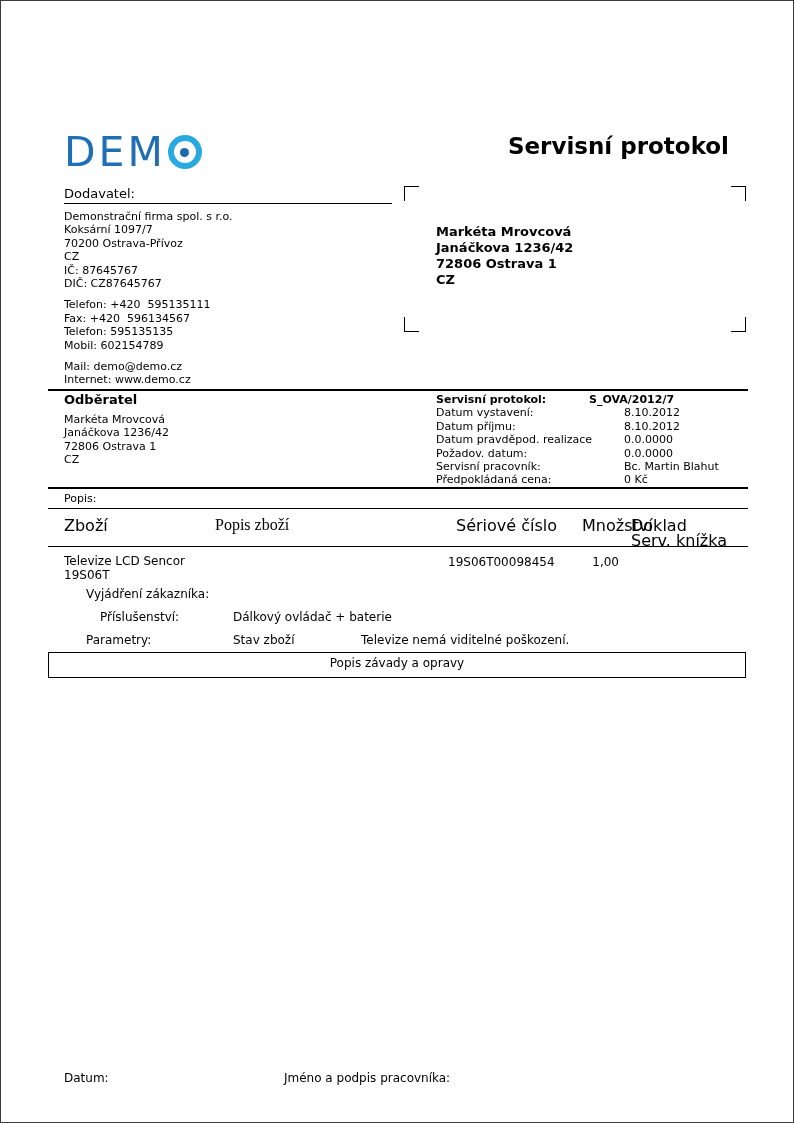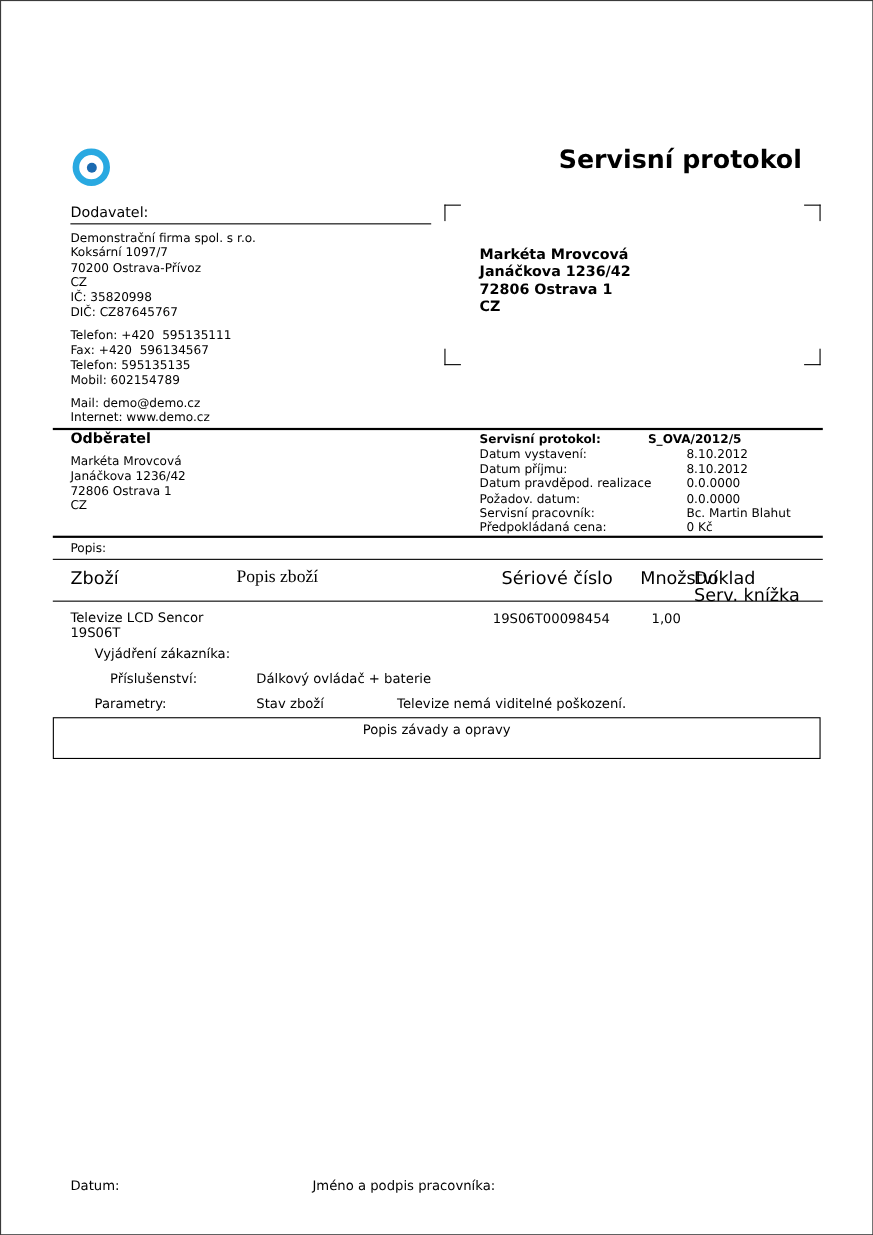--- a/index.html
+++ b/index.html
@@ -69,49 +69,50 @@
   .item-serial { position: absolute; left: 447px; top: 554px; font-size: 12px; }
   .item-qty { position: absolute; left: 563px; top: 554px; width: 55px; text-align: right; font-size: 12px; }
 
   .det1-label { position: absolute; left: 85px; top: 586px; font-size: 12px; }
   .det2-label { position: absolute; left: 85px; top: 609px; font-size: 12px; margin-left: 14px; }
   .det2-value { position: absolute; left: 232px; top: 609px; font-size: 12px; }
   .det3-label { position: absolute; left: 85px; top: 632px; font-size: 12px; }
   .det3-name { position: absolute; left: 232px; top: 632px; font-size: 12px; }
   .det3-value { position: absolute; left: 360px; top: 632px; font-size: 12px; }
 
-  .repair-box { position: absolute; left: 47px; top: 651px; width: 698px; height: 38px;
+  .repair-box { position: absolute; left: 47px; top: 651px; width: 698px; height: 26px;
                 border: 1px solid #000; box-sizing: border-box;
                 text-align: center; font-size: 12px; line-height: 20px; }
 
   .f-date { position: absolute; left: 63px; top: 1070px; font-size: 12px; }
   .f-sign { position: absolute; left: 283px; top: 1070px; font-size: 12px; }
 </style>
 </head>
 <body>
 
 <div class="page">
 
   <div class="logo">
+    <span class="logo-text">DEM</span>
     <span class="logo-o">
         <span class="logo-dot"></span>
       </span>
   </div>
 
   <h1 class="doc-title">Servisní protokol</h1>
 
   <div class="supplier-heading">Dodavatel:</div>
   <div class="rule rule-supplier"></div>
 
   <div class="supplier-block sm">
     <div class="line">Demonstrační firma spol. s r.o.</div>
     <div class="line">Koksární 1097/7</div>
     <div class="line">70200 Ostrava-Přívoz</div>
     <div class="line">CZ</div>
-    <div class="line">IČ: 35820998</div>
+    <div class="line">IČ: 87645767</div>
     <div class="line">DIČ: CZ87645767</div>
     <div class="supplier-gap"></div>
     <div class="line">Telefon: +420  595135111</div>
     <div class="line">Fax: +420  596134567</div>
     <div class="line">Telefon: 595135135</div>
     <div class="line">Mobil: 602154789</div>
     <div class="supplier-gap"></div>
     <div class="line">Mail: demo@demo.cz</div>
     <div class="line">Internet: www.demo.cz</div>
   </div>
@@ -135,21 +136,21 @@
   <div class="customer-block sm">
     <div>Markéta Mrovcová</div>
     <div>Janáčkova 1236/42</div>
     <div>72806 Ostrava 1</div>
     <div>CZ</div>
   </div>
 
   <div class="proto-rows">
     <div class="proto-row first">
       <span class="proto-label">Servisní protokol:</span>
-      <span class="proto-value">S_OVA/2012/5</span>
+      <span class="proto-value">S_OVA/2012/7</span>
     </div>
     <div class="proto-row">
       <span class="proto-label">Datum vystavení:</span>
       <span class="proto-value">8.10.2012</span>
     </div>
     <div class="proto-row">
       <span class="proto-label">Datum příjmu:</span>
       <span class="proto-value">8.10.2012</span>
     </div>
     <div class="proto-row">

